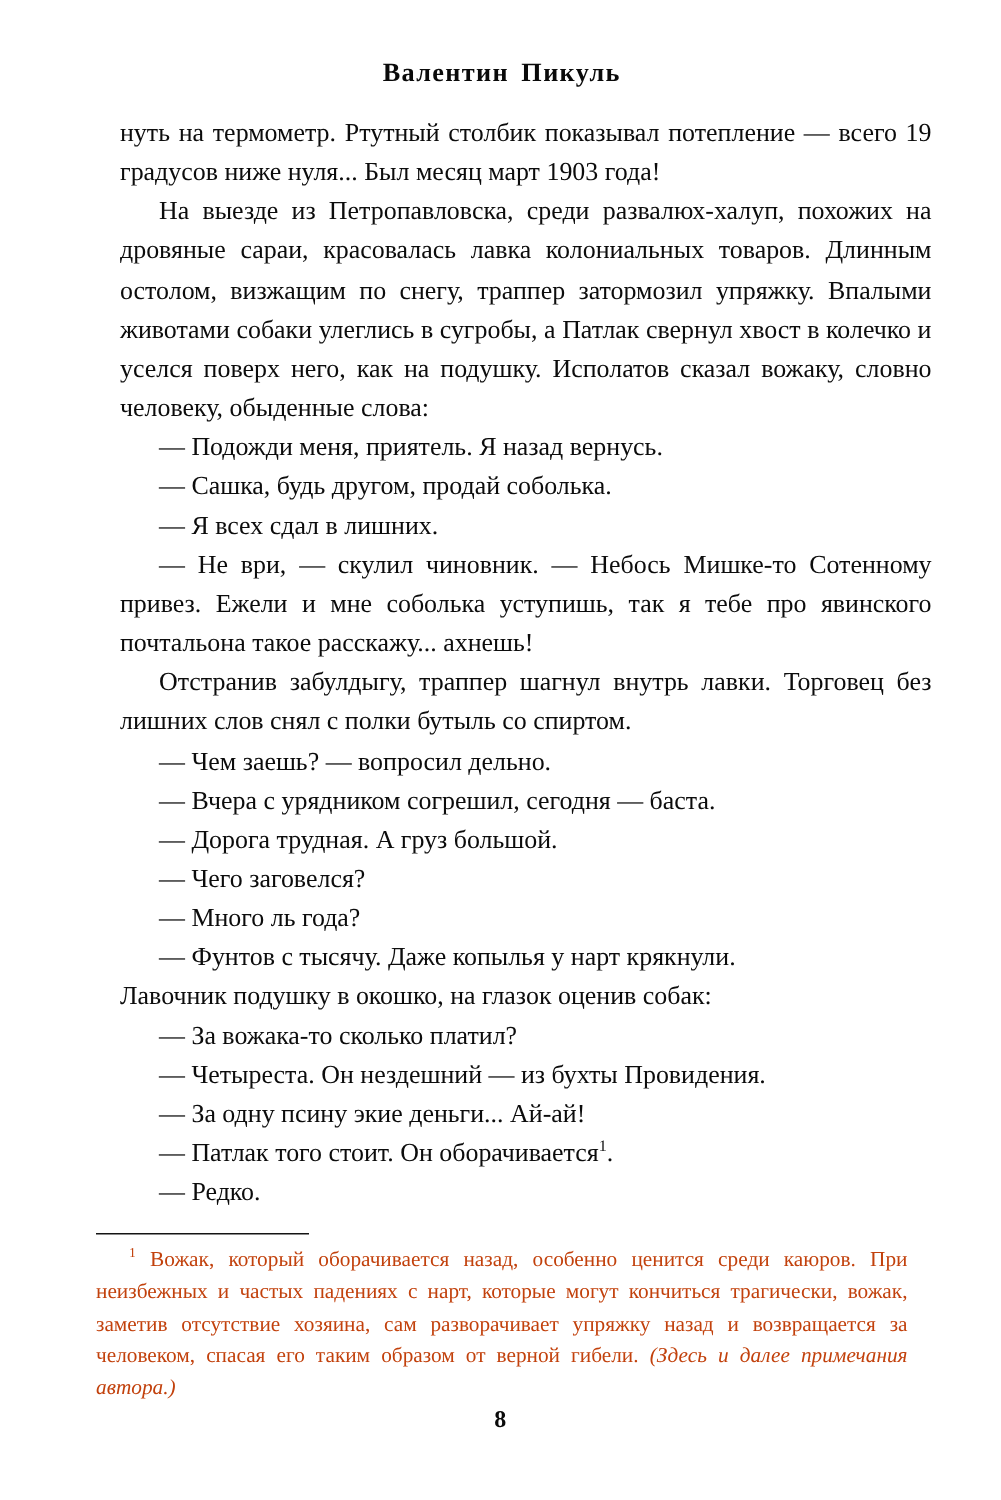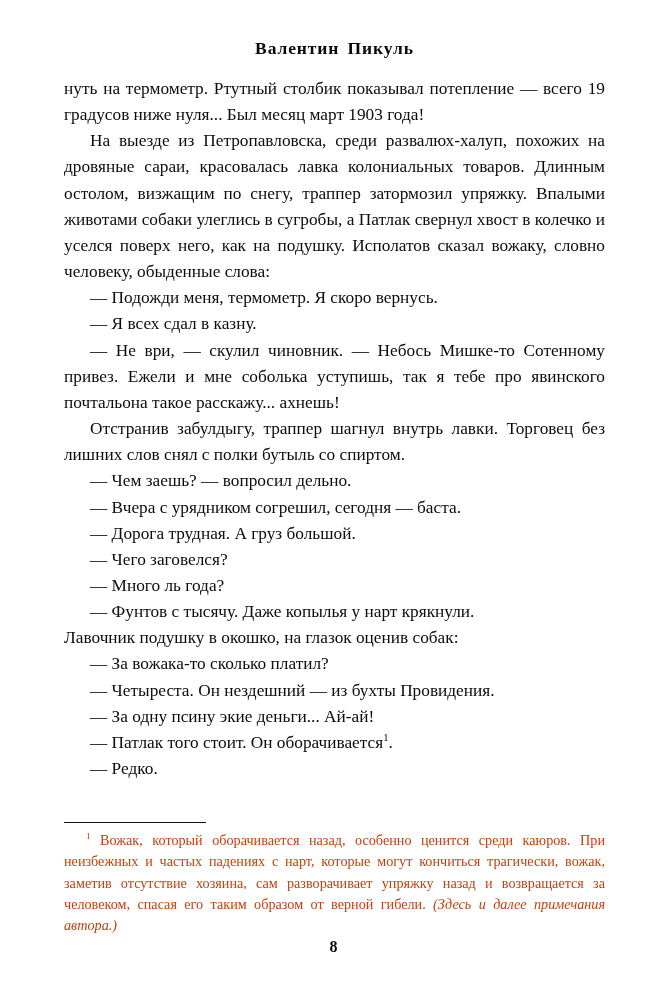--- a/index.html
+++ b/index.html
@@ -35,21 +35,21 @@
     font-weight: bold;
     font-size: 17.5px;
     letter-spacing: 0.9px;
     word-spacing: 3px;
     color: #0a0a0a;
   }
 
   
   .body-block {
     position: absolute;
-    left: 64px;
+    left: 80px;
     top: 76px;
     width: 541px;
   }
 
   .para {
     margin: 0;
     font-size: 17.3px;
     line-height: 26.15px;
     text-align: justify;
     text-justify: inter-word;
@@ -131,25 +131,26 @@
 <div class="page">
 
   <div class="running-head">Валентин  Пикуль</div>
 
   <div class="body-block">
 
     <p class="para no-indent last-line-left">нуть на термометр. Ртутный столбик показывал потепление — всего 19 градусов ниже нуля... Был месяц март 1903 года!</p>
 
     <p class="para last-line-left">На выезде из Петропавловска, среди развалюх-халуп, похожих на дровяные сараи, красовалась лавка колониальных товаров. Длинным остолом, визжащим по снегу, траппер затормозил упряжку. Впалыми животами собаки улеглись в сугробы, а Патлак свернул хвост в колечко и уселся поверх него, как на подушку. Исполатов сказал вожаку, словно человеку, обыденные слова:</p>
 
-    <p class="para speech">— Подожди меня, термометр. Я скоро вернусь.</p>
+    <p class="para speech">— Подожди меня, приятель. Я назад вернусь.</p>
 
 
+    <p class="para speech">— Сашка, будь другом, продай соболька.</p>
 
-    <p class="para speech">— Я всех сдал в казну.</p>
+    <p class="para speech">— Я всех сдал в лишних.</p>
 
     <p class="para last-line-left">— Не ври, — скулил чиновник. — Небось Мишке-то Сотенному привез. Ежели и мне соболька уступишь, так я тебе про явинского почтальона такое расскажу... ахнешь!</p>
 
     <p class="para last-line-left">Отстранив забулдыгу, траппер шагнул внутрь лавки. Торговец без лишних слов снял с полки бутыль со спиртом.</p>
 
     <p class="para speech">— Чем заешь? — вопросил дельно.</p>
 
     <p class="para speech">— Вчера с урядником согрешил, сегодня — баста.</p>
 
     <p class="para speech">— Дорога трудная. А груз большой.</p>

